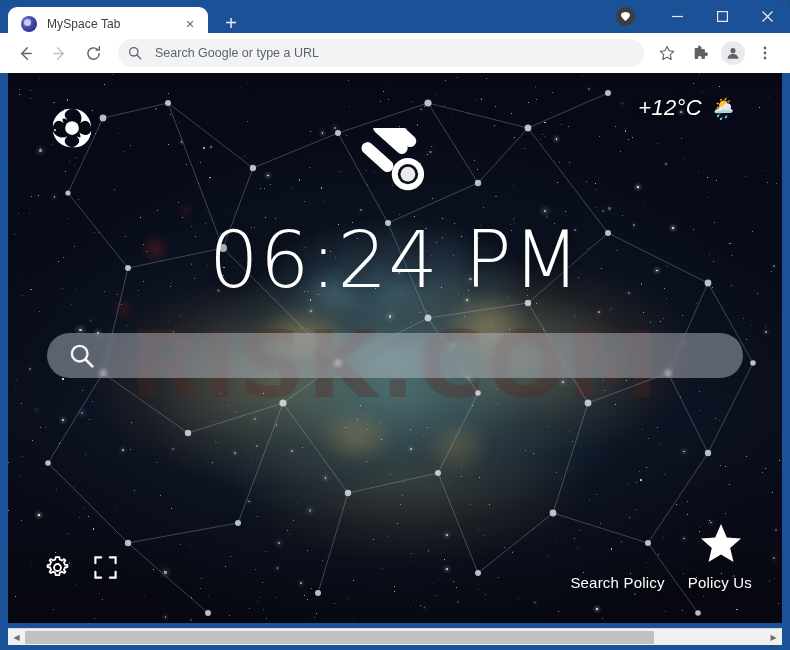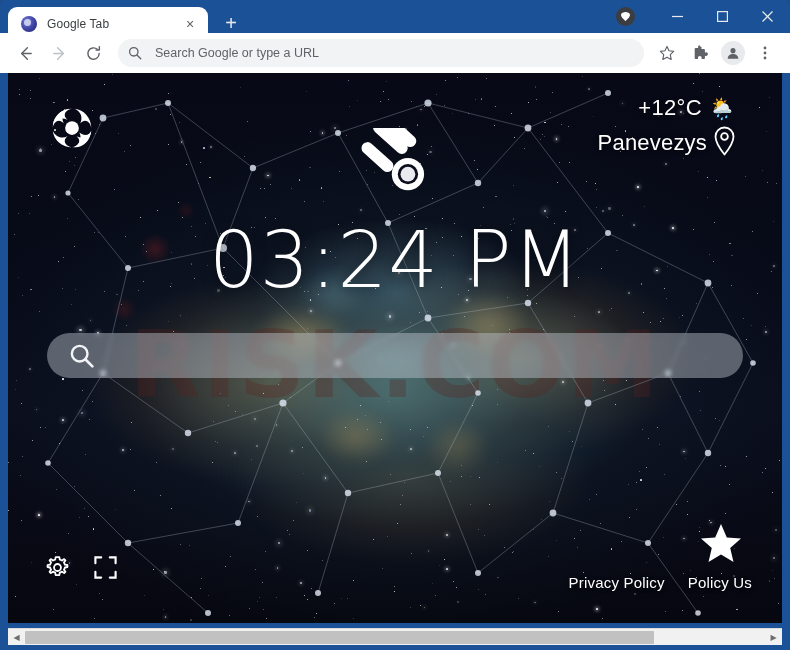--- a/index.html
+++ b/index.html
@@ -185,21 +185,21 @@
   
   .constellation { position: absolute; inset: 0; }
 
   
   .logo {
     position: absolute; left: 42px; top: 33px;
     width: 44px; height: 44px;
   }
   .weather {
     position: absolute; right: 46px; top: 22px;
-    text-align: right; color: #fff;
+    text-align: right; color: #fff; font-style: italic;
   }
   .weather-row1 {
     display: flex; align-items: center; justify-content: flex-end;
     gap: 8px;
   }
   .temp { font-size: 22px; font-weight: 400; letter-spacing: .3px; text-shadow: 0 1px 4px rgba(0,0,0,.7); }
   .wicon { font-size: 21px; line-height: 1; }
   .weather-row2 {
     display: flex; align-items: center; justify-content: flex-end;
     gap: 6px; margin-top: 5px;
@@ -282,21 +282,21 @@
   .side-frame-r { position: absolute; right: 0; top: 73px; bottom: 0; width: 8px; background: #1b5196; }
 </style>
 </head>
 <body>
 
 <div class="window">
 
   <div class="tabstrip">
     <div class="tab">
       <span class="tab-favicon"></span>
-      <span class="tab-title">Google Tab</span>
+      <span class="tab-title">MySpace Tab</span>
       <span class="tab-close">×</span>
     </div>
     <div class="newtab">+</div>
 
     <div class="winbtns">
       <div class="dlbadge">
         <span class="circ">
           <svg width="9" height="9" viewBox="0 0 10 10">
               <path d="M5 0 C7 0 10 1 10 3 C10 6 6 9 5 10 C4 9 0 6 0 3 C0 1 3 0 5 0 Z" fill="#ffffff"></path>
             </svg>
@@ -1081,45 +1081,36 @@
         <circle cx="24" cy="24" r="7.5" fill="#ffffff"></circle>
         <circle cx="24" cy="24" r="11" fill="none" stroke="#ffffff" stroke-width="0"></circle>
       </svg>
     </div>
 
     <div class="weather">
       <div class="weather-row1">
         <span class="temp">+12°C</span>
         <span class="wicon">🌦️</span>
       </div>
-      <div class="weather-row2">
-        <span class="city">Panevezys</span>
-        <span>
-          <svg width="23" height="30" viewBox="0 0 24 32">
-            <path d="M12 1.6 C6.7 1.6 2.4 5.9 2.4 11.2 C2.4 18.4 12 30.4 12 30.4 C12 30.4 21.6 18.4 21.6 11.2 C21.6 5.9 17.3 1.6 12 1.6 Z" fill="none" stroke="#ffffff" stroke-width="1.9" stroke-linejoin="round"></path>
-            <circle cx="12" cy="11.1" r="3.6" fill="none" stroke="#ffffff" stroke-width="1.9"></circle>
-          </svg>
-        </span>
-      </div>
     </div>
 
     <div class="comet">
       <svg width="82" height="72" viewBox="0 0 88 78">
         <g fill="#ffffff">
           <rect x="16" y="4" width="46" height="13" rx="6.5" transform="rotate(42 39 10.5)"></rect>
           <rect x="4" y="25" width="42" height="13" rx="6.5" transform="rotate(42 25 31.5)"></rect>
           <rect x="34" y="0" width="36" height="13" rx="6.5" transform="rotate(42 52 6.5)"></rect>
         </g>
         <circle cx="58" cy="50" r="17.5" fill="#ffffff"></circle>
         <circle cx="58" cy="50" r="11" fill="#0b0d1a"></circle>
         <circle cx="58" cy="50" r="8" fill="#e9eaf0"></circle>
       </svg>
     </div>
 
-    <div class="clock">03:24 PM</div>
+    <div class="clock">06:24 PM</div>
 
     <div class="searchbar">
       <span class="sicon">
         <svg width="26" height="26" viewBox="0 0 28 28">
           <circle cx="11.5" cy="11.5" r="8.4" fill="none" stroke="#f2f4f7" stroke-width="2.6"></circle>
           <line x1="17.8" y1="17.8" x2="25.2" y2="25.2" stroke="#f2f4f7" stroke-width="2.9" stroke-linecap="round"></line>
         </svg>
       </span>
     </div>
 
@@ -1142,21 +1133,21 @@
       </span>
     </div>
 
     <div class="star-badge">
       <svg width="44" height="42" viewBox="0 0 44 42">
         <path d="M22 1 L27.8 14.4 L42 15.6 L31.2 25 L34.5 39 L22 31.6 L9.5 39 L12.8 25 L2 15.6 L16.2 14.4 Z" fill="#ffffff"></path>
       </svg>
     </div>
 
     <div class="br-links">
-      <a href="#">Privacy Policy</a>
+      <a href="#">Search Policy</a>
       <a href="#">Policy Us</a>
     </div>
 
   </div>
 
   <div class="side-frame-l"></div>
   <div class="side-frame-r"></div>
 
   <div class="hscroll">
     <div class="hs-arrow">◀</div>

